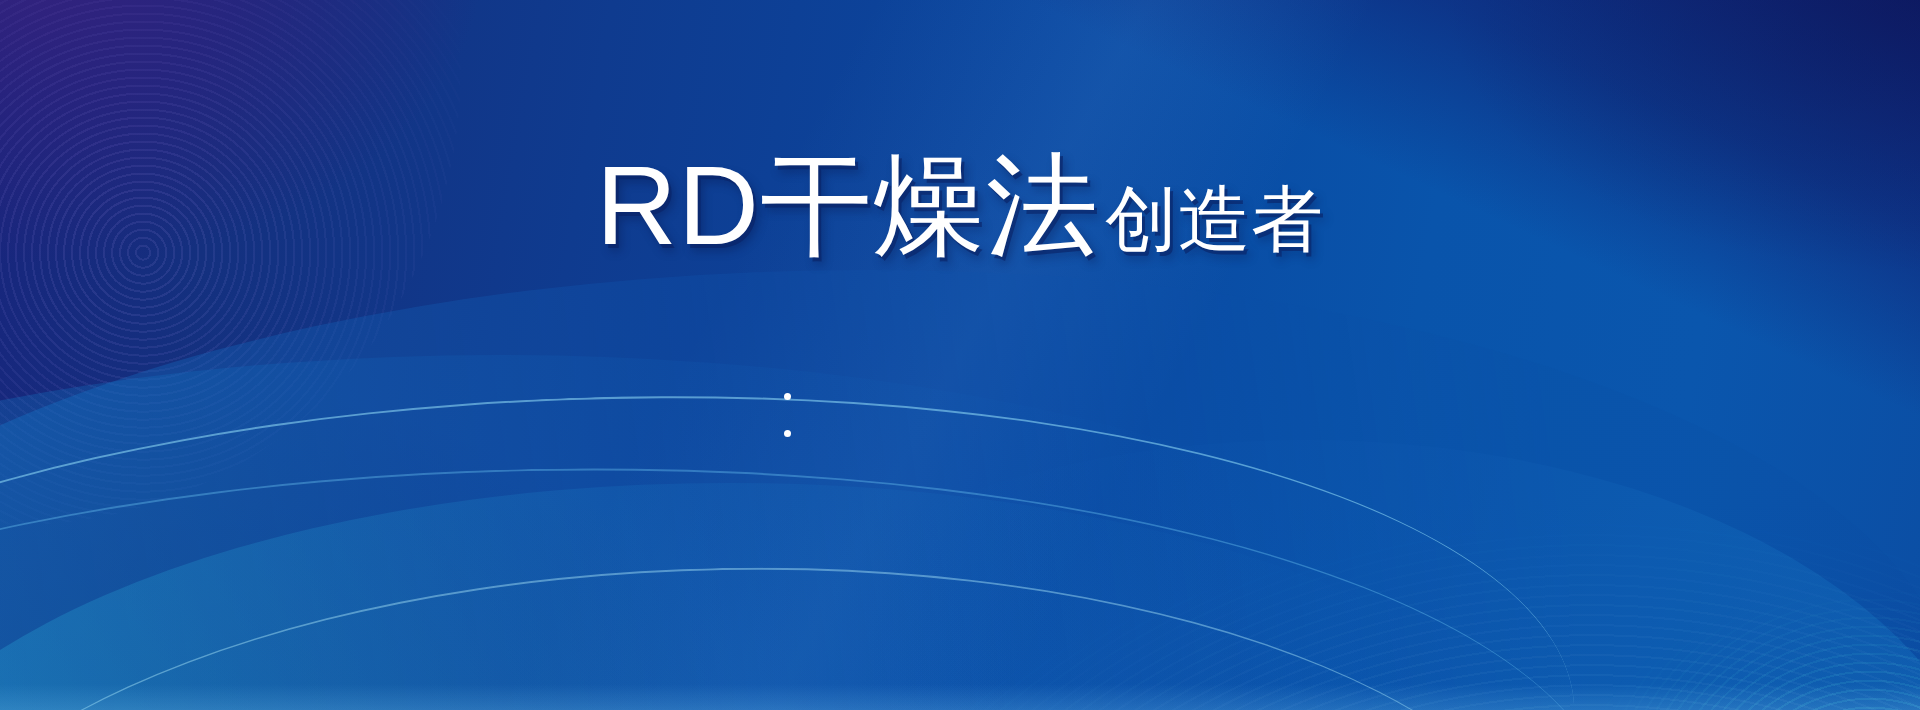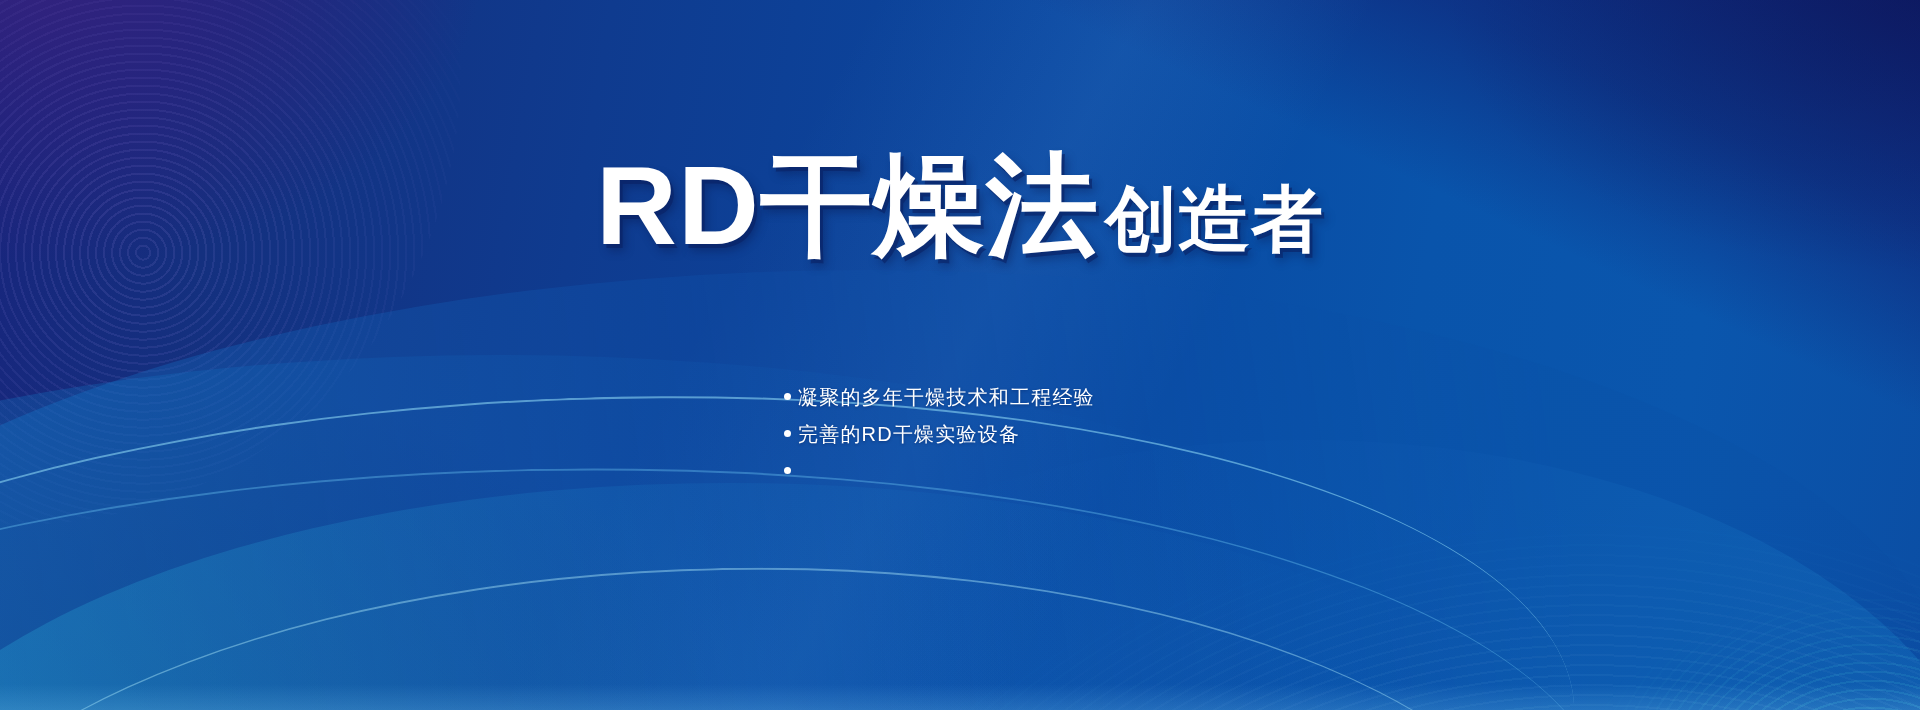--- a/index.html
+++ b/index.html
@@ -167,29 +167,29 @@
     top:150px;
     text-align:center;
     white-space:nowrap;
     color:#ffffff;
     text-shadow:
       3px 4px 0 rgba(9,34,102,0.62),
       5px 7px 10px rgba(6,24,78,0.42);
   }
   .headline .main {
     font-size:112px;
-    font-weight:bold;
+    font-weight:normal;
     letter-spacing:1px;
     line-height:1;
     vertical-align:baseline;
     margin-top:28px;
   }
   .headline .sub {
     font-size:72px;
-    font-weight:bold;
+    font-weight:normal;
     letter-spacing:1px;
     line-height:1;
     margin-left:6px;
     vertical-align:baseline;
   }
 
   .bullets {
     position:absolute;
     left:784px;
     top:378px;
@@ -240,25 +240,20 @@
 
   <div class="content">
 
     <div class="headline">
       <span class="main">RD干燥法</span><span class="sub">创造者</span>
     </div>
 
     <ul class="bullets">
       <li class="bullet-item">
         <span class="bullet-dot"></span>
-        <span>凝聚的多年干燥技术和工程经验</span>
-      </li>
-      <li class="bullet-item">
-        <span class="bullet-dot"></span>
-        <span>完善的RD干燥实验设备</span>
       </li>
       <li class="bullet-item">
         <span class="bullet-dot"></span>
       </li>
     </ul>
 
   </div>
 </div>
 
 </body></html>

